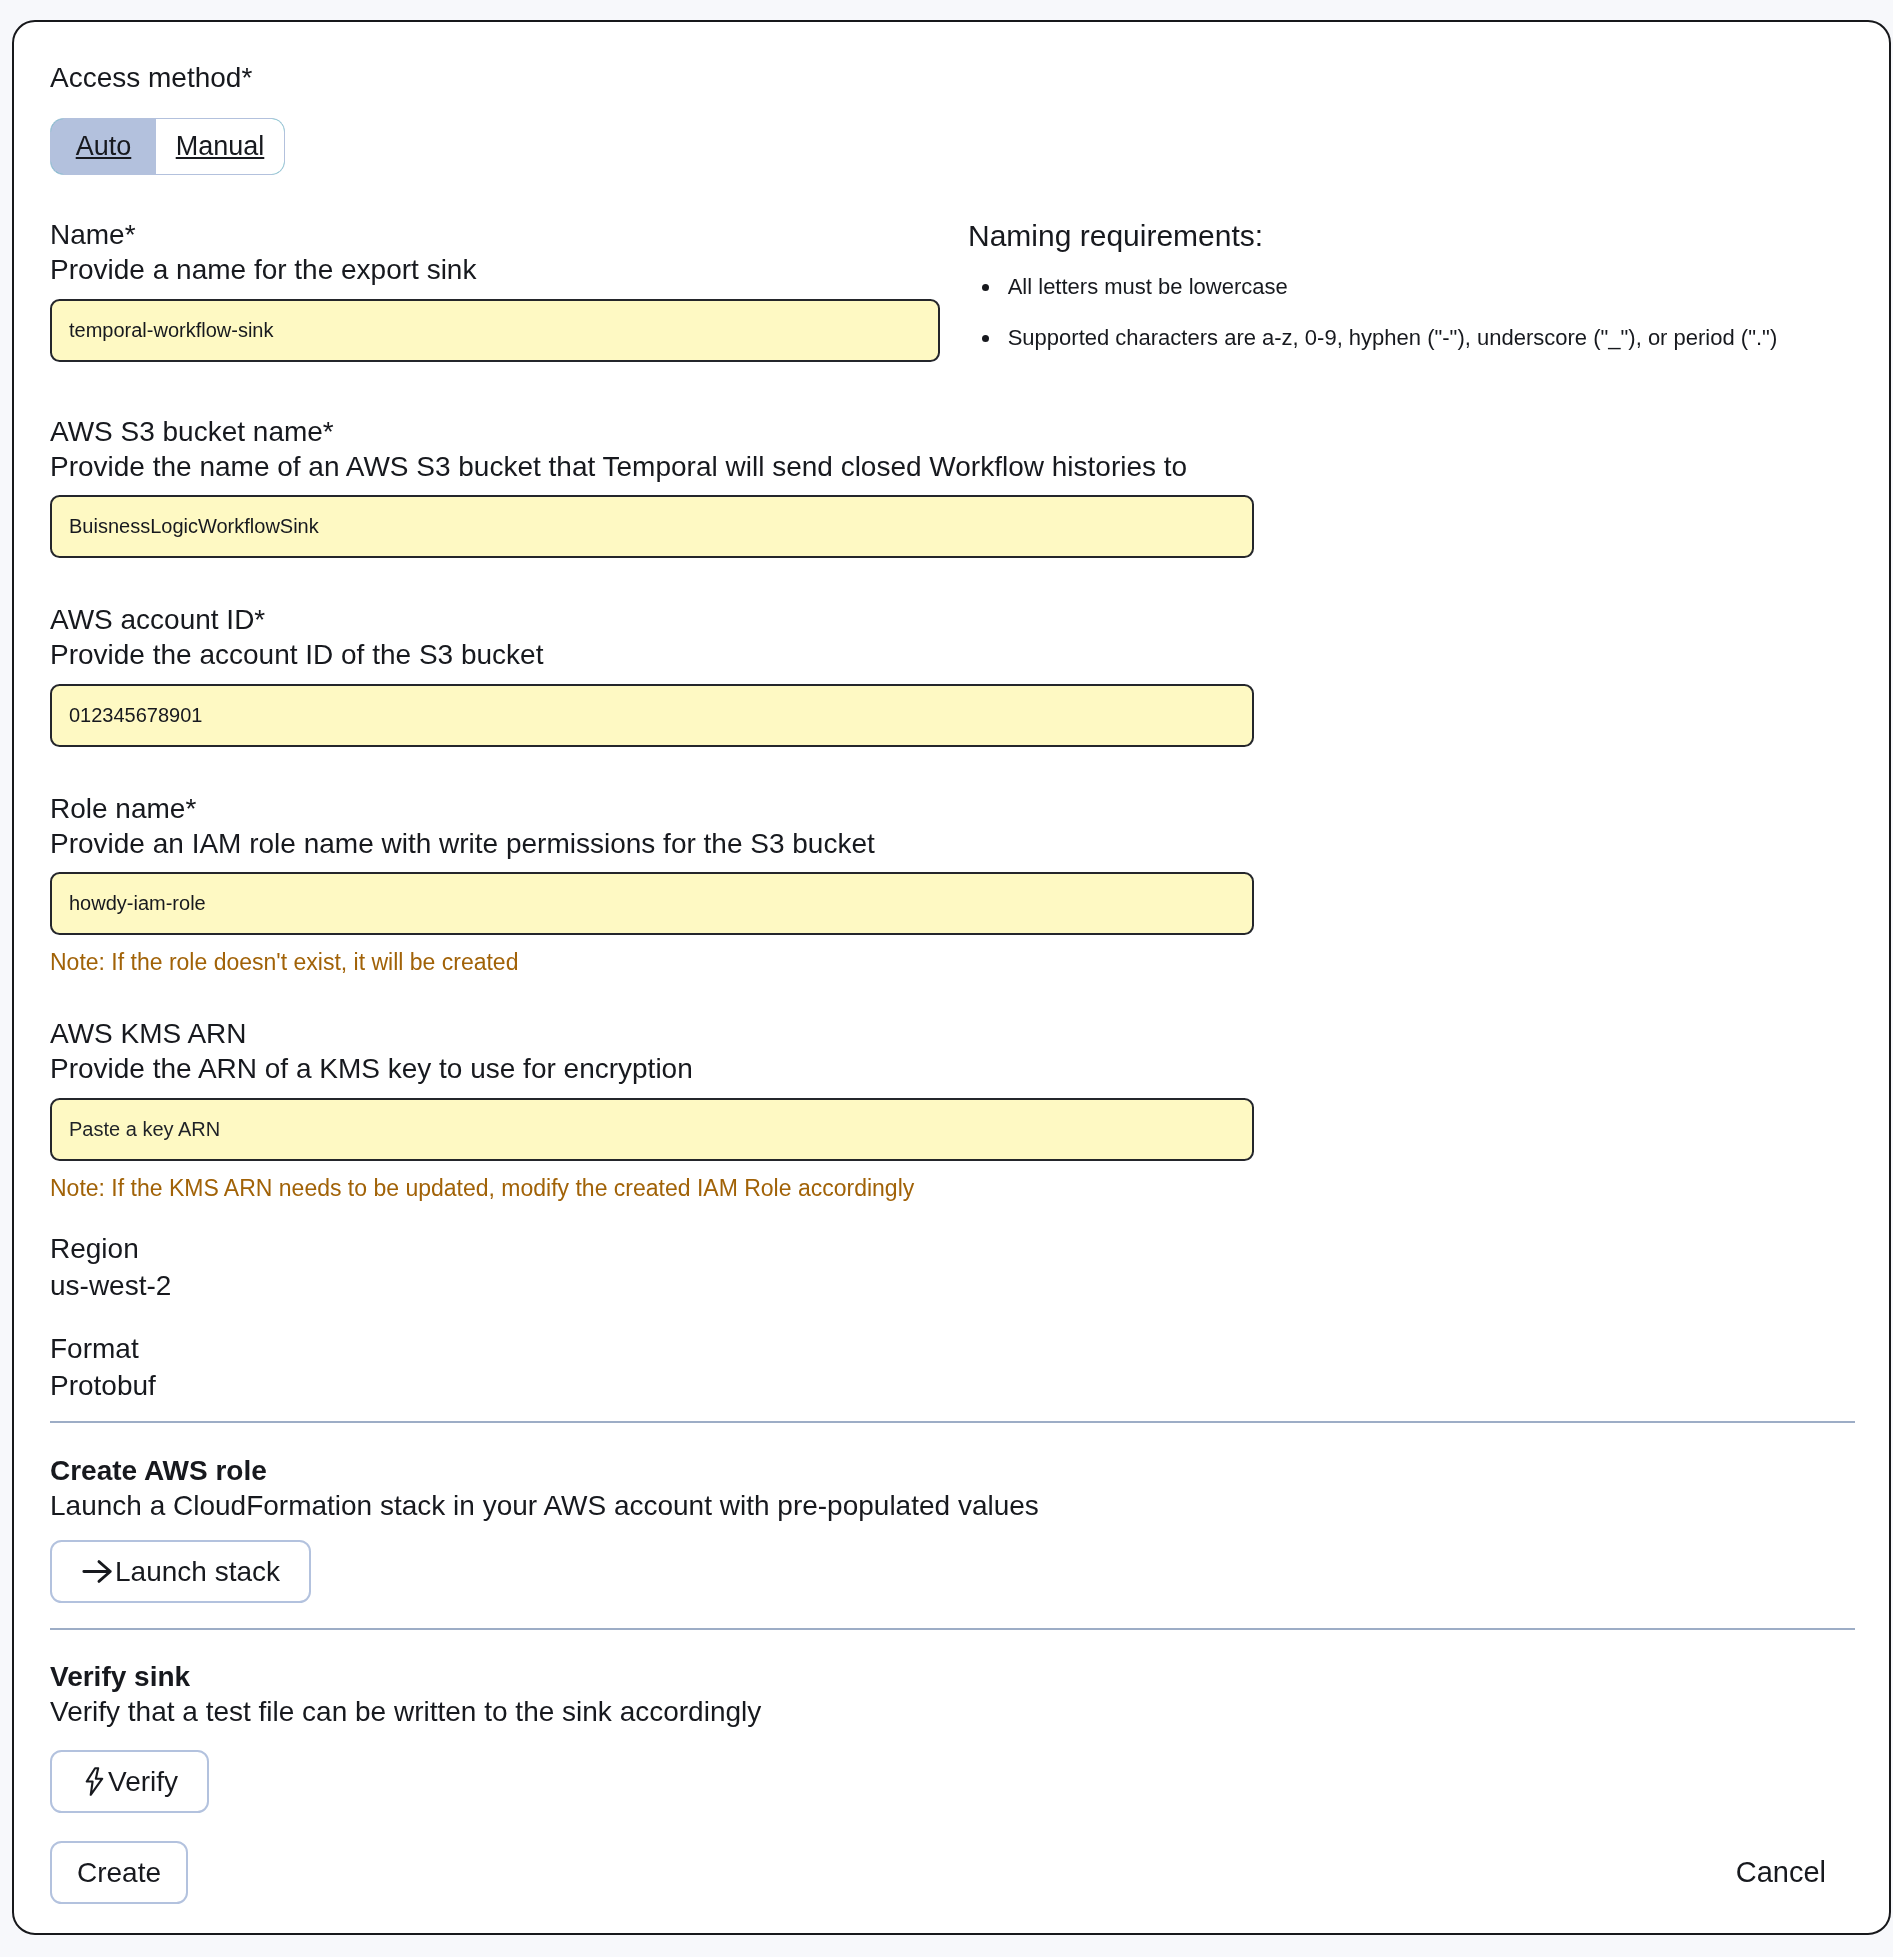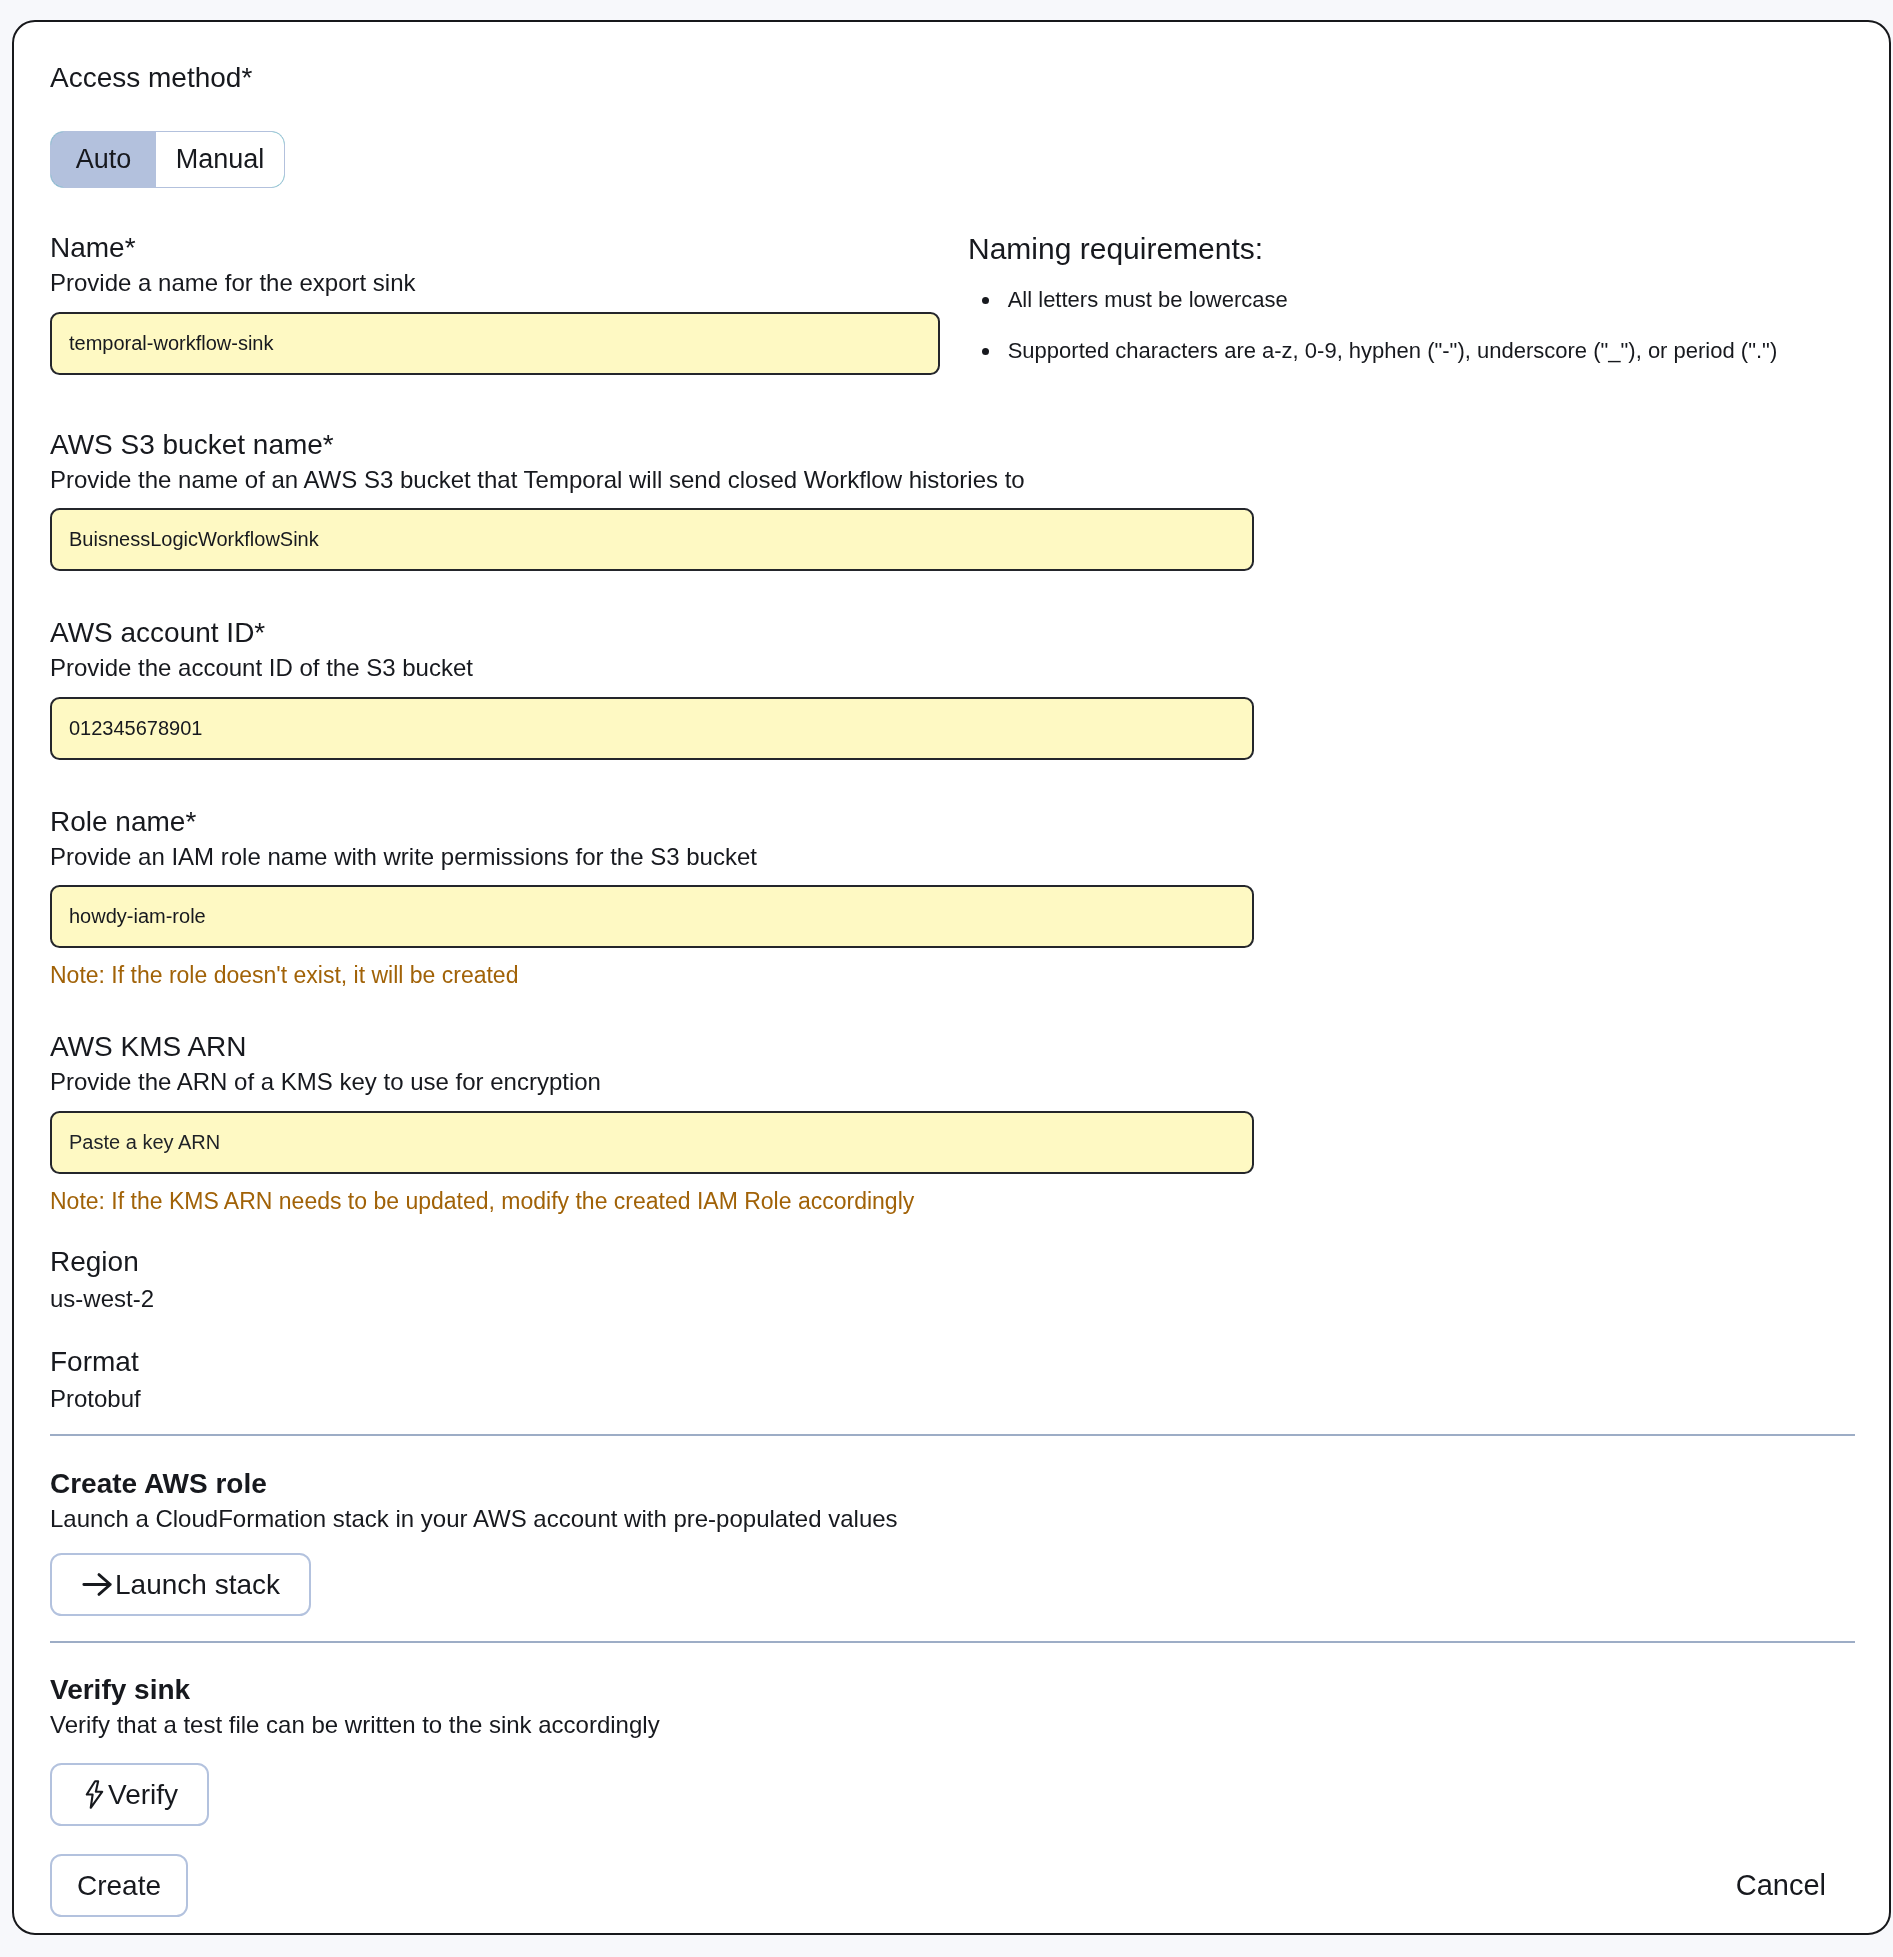--- a/index.html
+++ b/index.html
@@ -14,39 +14,39 @@
   .card{
     position:absolute;left:12px;top:20px;width:1879px;height:1915px;
     box-sizing:border-box;
     background:#ffffff;
     border:2.9px solid #17181b;
     border-radius:23px;
     padding:38px 34px 0 36px;
     overflow:hidden;
   }
   .label{font-size:28px;line-height:35px;}
-  .desc{font-size:24px;line-height:35px;}
+  .desc{font-size:28px;line-height:35px;}
   .note{font-size:23px;line-height:29px;margin-top:13.4px;color:#a16207;}
   .field{margin-top:44px;}
   .tinput{
     display:block;box-sizing:border-box;
     height:63px;margin-top:11.5px;
     border:2.4px solid #24262b;border-radius:9.6px;
     background:#fef9c3;color:#17191e;
     font-family:"Liberation Sans",sans-serif;
     font-size:20px;padding:0 17px;outline:none;
   }
   .tinput::placeholder{color:#1f2227;opacity:1;}
   .tinput.narrow{width:890px;}
   .tinput.wide{width:1204px;}
 
   .toggle{
-    display:inline-flex;margin-top:36px;height:57px;box-sizing:border-box;
+    display:inline-flex;margin-top:23px;height:57px;box-sizing:border-box;
     border:1.9px solid #b3c1dd;border-radius:13.4px;overflow:hidden;
-    background:#14b8a6;cursor:pointer;
+    background:#14b8a6;cursor:pointer;text-decoration:underline;
   }
   .seg{display:flex;align-items:center;justify-content:center;font-size:27px;box-sizing:border-box;}
   .seg.sel{width:105px;background:#b3c1dd;color:#17191e;}
   .seg.unsel{width:128px;background:#ffffff;border-radius:0 11.5px 11.5px 0;}
 
   .two-col{display:flex;margin-top:42px;}
   .col-left{width:890px;flex:none;}
   .col-right{margin-left:28px;flex:1;max-width:893px;}
   .nr-title{font-size:30px;line-height:38px;}
   .nr-list{margin:11.5px 0 0 0;padding-left:34px;font-size:22px;line-height:40px;}

